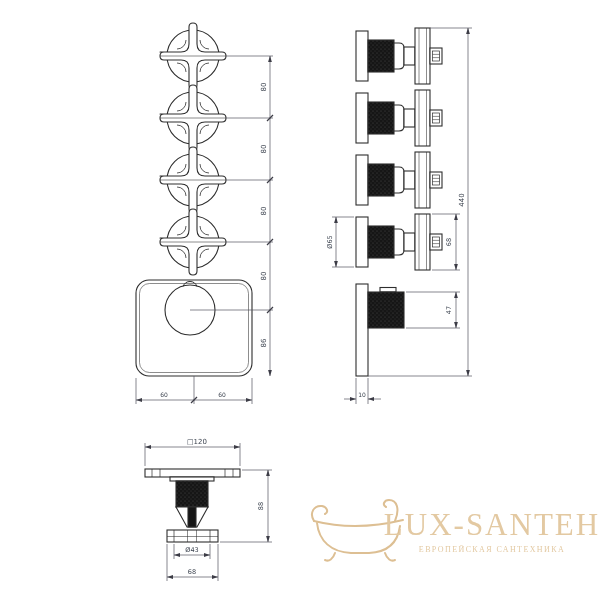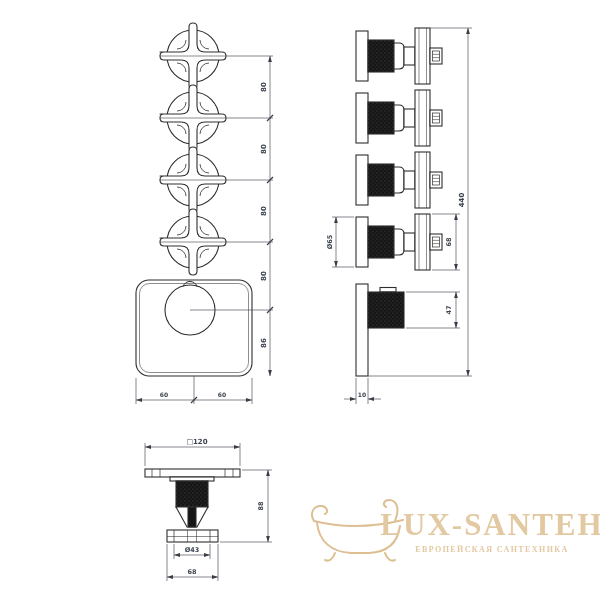--- a/index.html
+++ b/index.html
@@ -1,17 +1,17 @@
 <!DOCTYPE html>
 <html><head>
 <meta charset="utf-8">
 <style>
   html,body{margin:0;padding:0;background:#ffffff;}
   .stage{position:relative;width:600px;height:600px;background:#ffffff;overflow:hidden;
-         font-family:"DejaVu Sans",sans-serif;font-weight:bold;}
+         font-family:"DejaVu Sans",sans-serif;}
   svg text{user-select:none;}
   .dimtxt{font-family:"DejaVu Sans",sans-serif;fill:#3d4450;}
   .brandtxt{font-family:"Liberation Serif",serif;}
 </style>
 </head>
 <body>
 
 <div class="stage">
 <svg width="600" height="600" viewBox="0 0 600 600">
   <defs>

